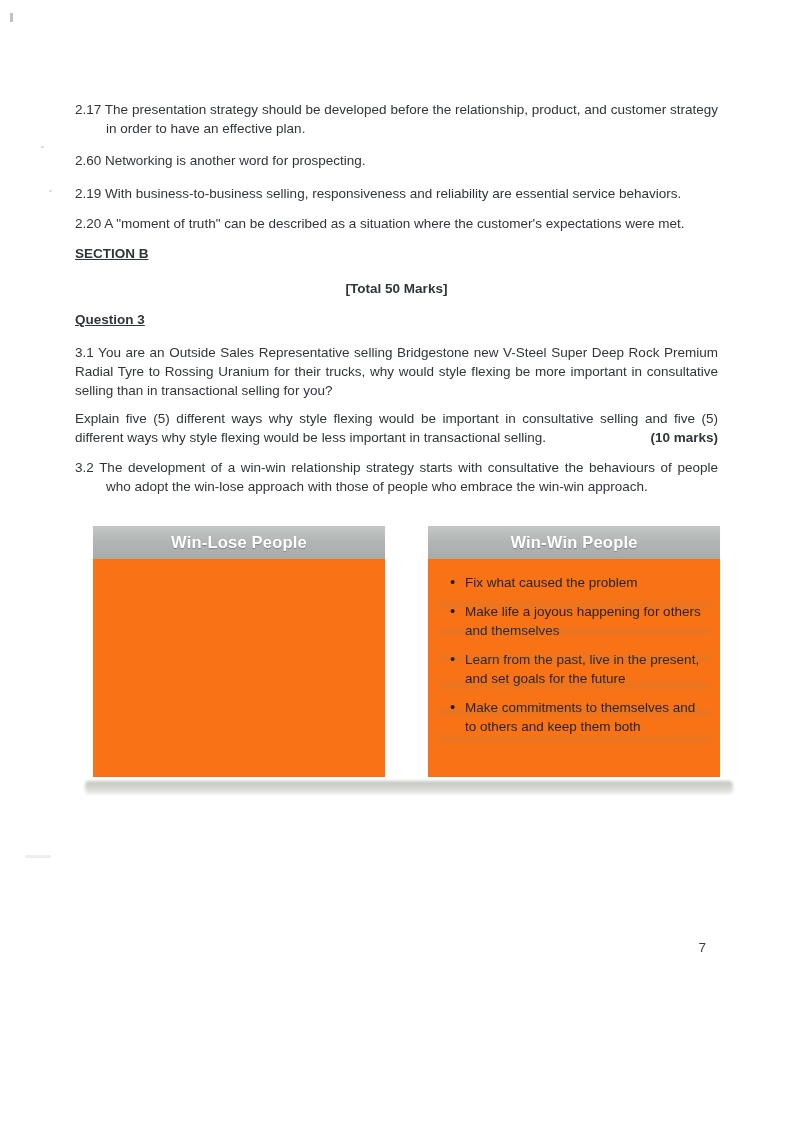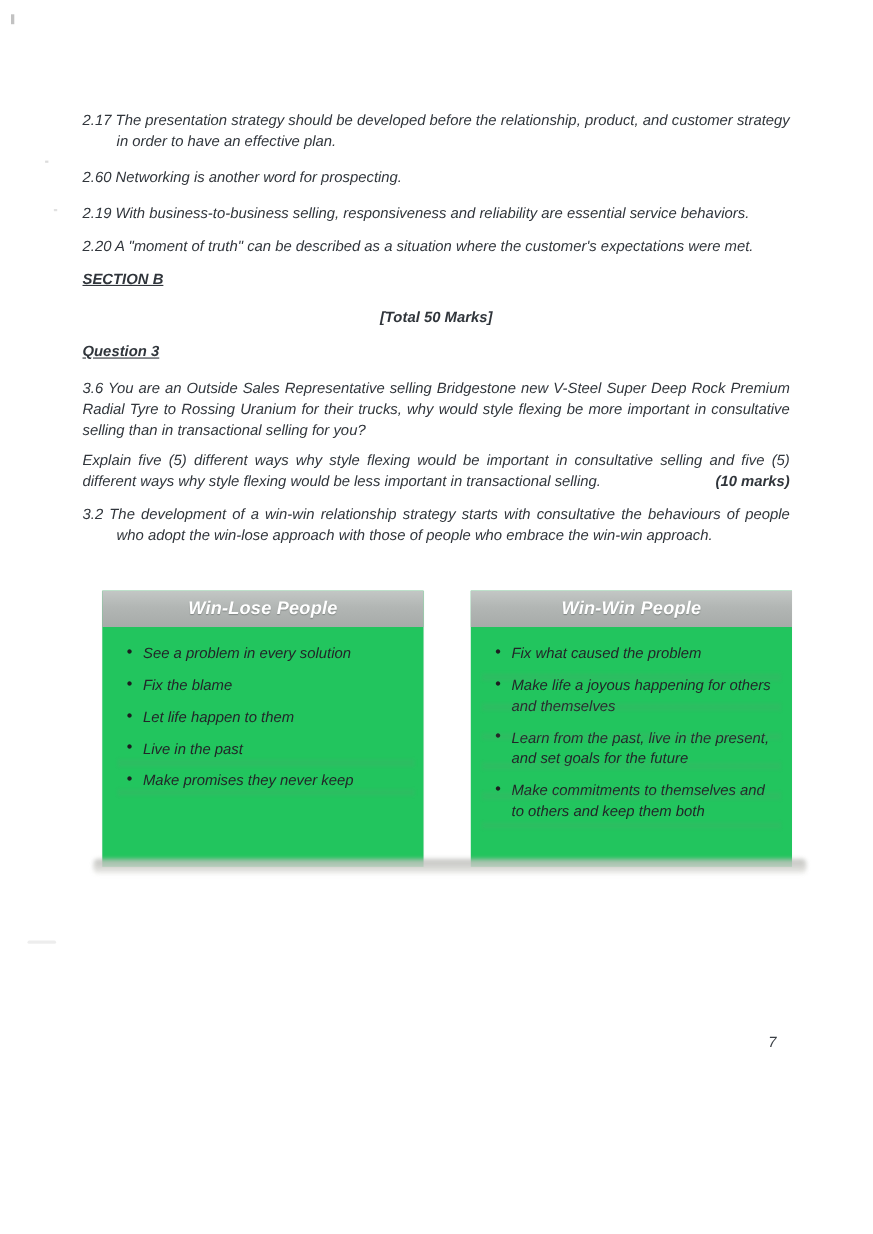--- a/index.html
+++ b/index.html
@@ -14,21 +14,20 @@
     height: 1122px;
     background: #ffffff;
     overflow: hidden;
   }
   .content {
     position: absolute;
     left: 75px;
     top: 0;
     width: 643px;
     height: 100%;
-    font-style: italic;
   }
   .para {
     position: absolute;
     left: 0;
     width: 100%;
     font-size: 13.5px;
     line-height: 19px;
     text-align: justify;
     color: #30353b;
   }
@@ -53,24 +52,24 @@
   
   .figure {
     position: absolute;
     top: 521px;
     left: 18px;
     width: 627px;
     height: 285px;
   }
   .cmp-box {
     position: absolute;
-    top: 16px;
+    top: 5px;
     width: 292px;
     height: 251px;
-    background: #22c55e;
+    background: #f97316;
     box-shadow: 0 0 1px rgba(0,0,0,0.08);
   }
   .cmp-box.left-box { left: 0; }
   .cmp-box.right-box { left: 335px; }
   .cmp-header {
     height: 33px;
     background: linear-gradient(180deg, #c3c7c5 0%, #b2b6b4 45%, #a7aba9 100%);
     color: #ffffff;
     font-size: 16.5px;
     font-weight: bold;
@@ -156,40 +155,29 @@
     <p class="para hang" style="top:184px"><span>2.19</span> <span>With business-to-business selling, responsiveness and reliability are essential service behaviors.</span></p>
 
     <p class="para hang" style="top:214px"><span>2.20</span> <span>A "moment of truth" can be described as a situation where the customer's expectations were met.</span></p>
 
     <h2 class="heading" style="top:246px"><span class="u">SECTION B</span></h2>
 
     <p class="para bold right-align" style="top:279px">[Total 50 Marks]</p>
 
     <h3 class="heading" style="top:312px"><span class="u">Question 3</span></h3>
 
-    <p class="para" style="top:343px">3.6 You are an Outside Sales Representative selling Bridgestone new V-Steel Super Deep Rock Premium Radial Tyre to Rossing Uranium for their trucks, why would style flexing be more important in consultative selling than in transactional selling for you?</p>
+    <p class="para" style="top:343px">3.1 You are an Outside Sales Representative selling Bridgestone new V-Steel Super Deep Rock Premium Radial Tyre to Rossing Uranium for their trucks, why would style flexing be more important in consultative selling than in transactional selling for you?</p>
 
     <p class="para" style="top:409px; padding-bottom:0"><span>Explain five (5) different ways why style flexing would be important in consultative selling and five (5) different ways why style flexing would be less important in transactional selling.</span><span class="marks">(10 marks)</span></p>
 
     <p class="para hang" style="top:458px"><span>3.2</span> <span>The development of a win-win relationship strategy starts with consultative the behaviours of people who adopt the win-lose approach with those of people who embrace the win-win approach.</span></p>
 
     <div class="figure">
       <div class="cmp-box left-box">
         <div class="cmp-header">Win-Lose People</div>
-        <div class="cmp-body">
-          <ul>
-
-          <li>See a problem in every solution</li>
-              <li>Fix the blame</li>
-              <li>Let life happen to them</li>
-              <li>Live in the past</li>
-              <li>Make promises they never keep</li>
-            </ul>
-          <div class="bleed b-left"></div>
-        </div>
       </div>
       <div class="cmp-box right-box">
         <div class="cmp-header">Win-Win People</div>
         <div class="cmp-body">
           <ul>
 
               <li>Fix what caused the problem</li>
               <li>Make life a joyous happening for others and themselves</li>
               <li>Learn from the past, live in the present, and set goals for the future</li>
               <li>Make commitments to themselves and to others and keep them both</li>

